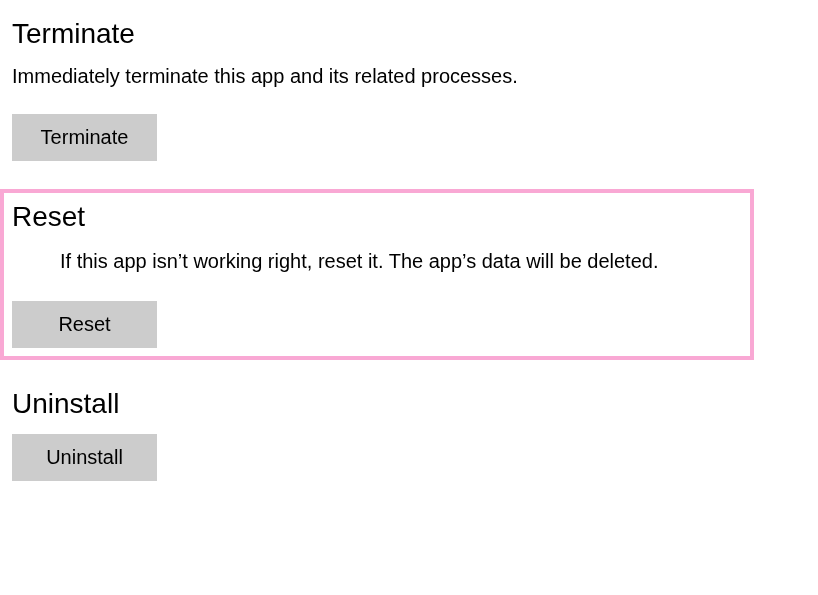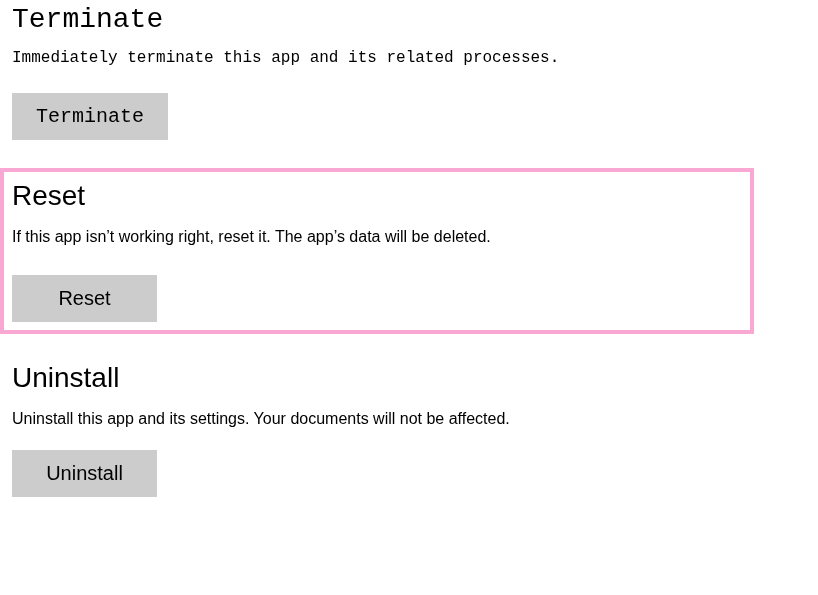--- a/index.html
+++ b/index.html
@@ -17,56 +17,56 @@
     .section {
       padding-left: 12px;
     }
     .section-heading {
       font-size: 28px;
       font-weight: 400;
       color: #000000;
       margin-bottom: 12px;
     }
     .section-description {
-      font-size: 16px;
+      font-size: 20px;
       font-weight: 400;
       color: #000000;
       margin-bottom: 24px;
       line-height: 1.4;
     }
     .btn {
       background: #cccccc;
       border: none;
       font-family: inherit;
       font-size: 20px;
       color: #000000;
       padding: 12px 24px;
       cursor: pointer;
       min-width: 145px;
       text-align: center;
     }
     .terminate-section {
-      padding-top: 4px;
+      padding-top: 18px;
       padding-bottom: 2px;
-      font-family: Liberation Mono, monospace;
     }
     .reset-section-wrapper {
       border: 4px solid #f9a8d4;
       margin-top: 26px;
       margin-left: 0;
       margin-right: 64px;
       padding: 8px 8px 8px 8px;
     }
     .reset-section-wrapper .section-heading {
       font-size: 28px;
       margin-bottom: 14px;
       margin-top: 0;
     }
     .reset-section-wrapper .section-description {
       margin-bottom: 26px;
+      margin-left: 48px;
     }
     .uninstall-section {
       padding-top: 28px;
     }
     .uninstall-section .section-heading {
       margin-bottom: 14px;
     }
     .uninstall-section .section-description {
       margin-bottom: 20px;
     }
@@ -81,15 +81,14 @@
 </div>
 
 <div class="reset-section-wrapper">
   <h2 class="section-heading">Reset</h2>
   <p class="section-description">If this app isn’t working right, reset it. The app’s data will be deleted.</p>
   <button class="btn">Reset</button>
 </div>
 
 <div class="section uninstall-section">
   <h2 class="section-heading">Uninstall</h2>
-  <p class="section-description">Uninstall this app and its settings. Your documents will not be affected.</p>
   <button class="btn">Uninstall</button>
 </div>
 
 </body></html>

